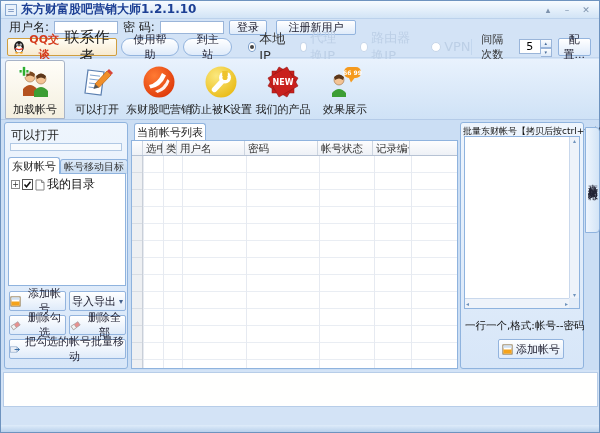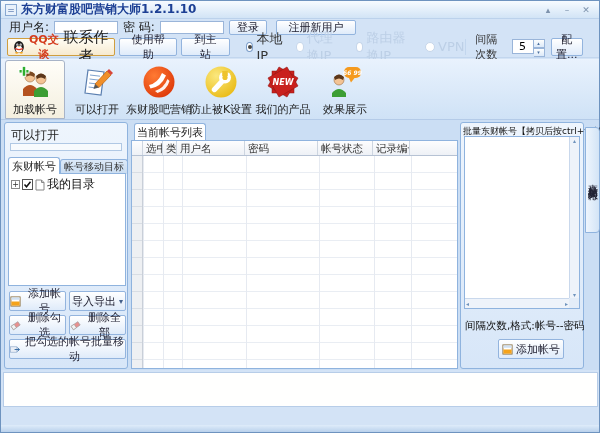--- a/index.html
+++ b/index.html
@@ -25,46 +25,46 @@
     font-size:11px; color:#223; display:inline-flex; align-items:center; justify-content:center; gap:3px; cursor:default; }
   .login-btn { width:38px; height:15px; }
   .register-btn { width:80px; height:15px; margin-left:4px; }
 
   
   .toolbar-row { position:absolute; left:0; top:35px; width:598px; height:22px;
     display:flex; align-items:center; padding-left:6px; border-bottom:1px solid #c2d6ee; }
   .qq-btn { height:18px; padding:0 5px; border:1px solid #cf9e3f; background:linear-gradient(#fffdf4,#f7ead0); }
   .qq-red { color:#d43b1e; font-weight:bold; font-size:11px; }
   .qq-black { color:#222; font-size:15px; }
-  .tool-btn { height:18px; padding:0 10px; margin-left:4px; }
+  .tool-btn { height:18px; padding:0 10px; margin-left:4px;border-radius:9px; }
   .radio-group { display:flex; align-items:center; gap:13px; margin-left:16px; font-size:13px; }
   .radio { display:flex; align-items:center; gap:3px; }
   .radio .circle { width:10px; height:10px; border-radius:50%; background:#fff; border:1px solid #7a9cc8;
     display:flex; align-items:center; justify-content:center; }
   .radio .dot { width:4px; height:4px; border-radius:50%; background:#444; }
   .radio.disabled .circle { border-color:#c6d6ea; }
   .radio.disabled .label { color:#bccfe6; }
   .radio .label { color:#333; }
-  .toolbar-right { margin-left:auto; display:flex; align-items:center; gap:6px; padding-right:16px; font-size:11px; color:#333; }
+  .toolbar-right { margin-left:auto; display:flex; align-items:center; gap:6px; padding-right:8px; font-size:11px; color:#333; }
   .tb-sep { width:1px; height:16px; background:#c2d6ee; margin-right:4px; }
   .spinner { display:flex; height:15px; }
   .spinner input { width:22px; height:15px; border:1px solid #9ab5d9; font-size:11px; text-align:center; background:#fff; }
   .spin-btns { display:flex; flex-direction:column; width:11px; }
   .spin-btns span { flex:1; font-size:5px; line-height:7px; text-align:center; color:#4a6e9c;
     background:linear-gradient(#fdfefe,#dcE9f8); border:1px solid #9ab5d9; border-left:none; cursor:default; }
   .config-btn { width:46px; height:18px; }
 
   
   .ribbon { position:absolute; left:0; top:58px; width:598px; height:61px;
     background:linear-gradient(#e9f2fd,#cfe2f6); border-bottom:1px solid #b4cbe8;
     display:flex; gap:2px; padding-left:4px; }
   .ribbon-item { width:60px; height:59px; margin-top:1px; display:flex; flex-direction:column;
     align-items:center; justify-content:flex-start; padding-top:3px; gap:2px; border:1px solid transparent;
     border-radius:3px 3px 0 0; cursor:default; }
-  .ribbon-item .ric { height:36px; display:flex; align-items:center; justify-content:flex-end;font-style:italic; }
+  .ribbon-item .ric { height:36px; display:flex; align-items:center; justify-content:flex-end; }
   .ribbon-item .rlabel { font-size:11px; color:#1a1a1a; white-space:nowrap; }
   .ribbon-item.active { background:linear-gradient(#fffef9,#f4efdf); border-color:#a8b4c8; }
 
   
   .main { position:absolute; left:0; top:119px; width:598px; height:250px; background:#cbdef4; }
 
   
   .left-panel { position:absolute; left:3px; top:2px; width:124px; height:247px;
     border:1px solid #8fb3de; border-radius:3px; background:linear-gradient(#eef5fd,#d7e6f8); }
   .lp-status { position:absolute; left:6px; top:4px; font-size:12px; color:#222; }
@@ -421,21 +421,21 @@
         <div class="vscroll">
           <span>▴</span>
           <span>▾</span>
         </div>
         <div class="hscroll">
           <span>◂</span>
           <span>▸</span>
         </div>
         <div class="scroll-corner"></div>
       </div>
-      <div class="rp-hint">间隔次数,格式:帐号--密码</div>
+      <div class="rp-hint">一行一个,格式:帐号--密码</div>
       <button class="btn rp-add-btn">
         <span>
           <svg width="11" height="11" viewBox="0 0 12 12">
             <rect x="1" y="1" width="10" height="10" fill="#fff" stroke="#8a6d3b"></rect>
             <rect x="1.5" y="1.5" width="9" height="2.6" fill="#cfe0f2"></rect>
             <rect x="1.5" y="6" width="9" height="4.5" fill="#f5a31a"></rect>
           </svg>
         </span>
         <span>添加帐号</span>
       </button>

